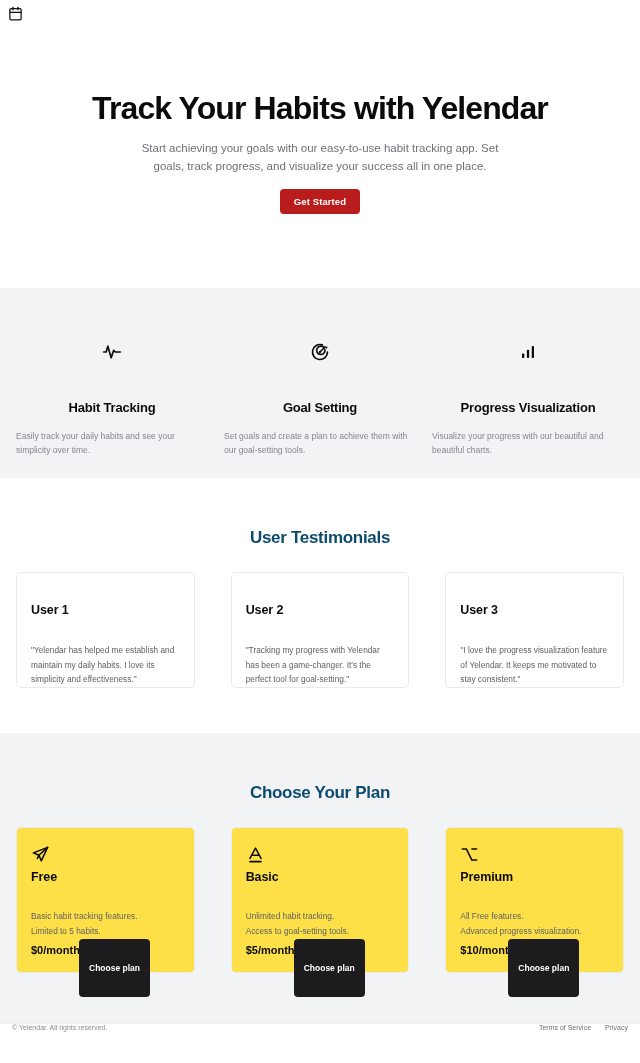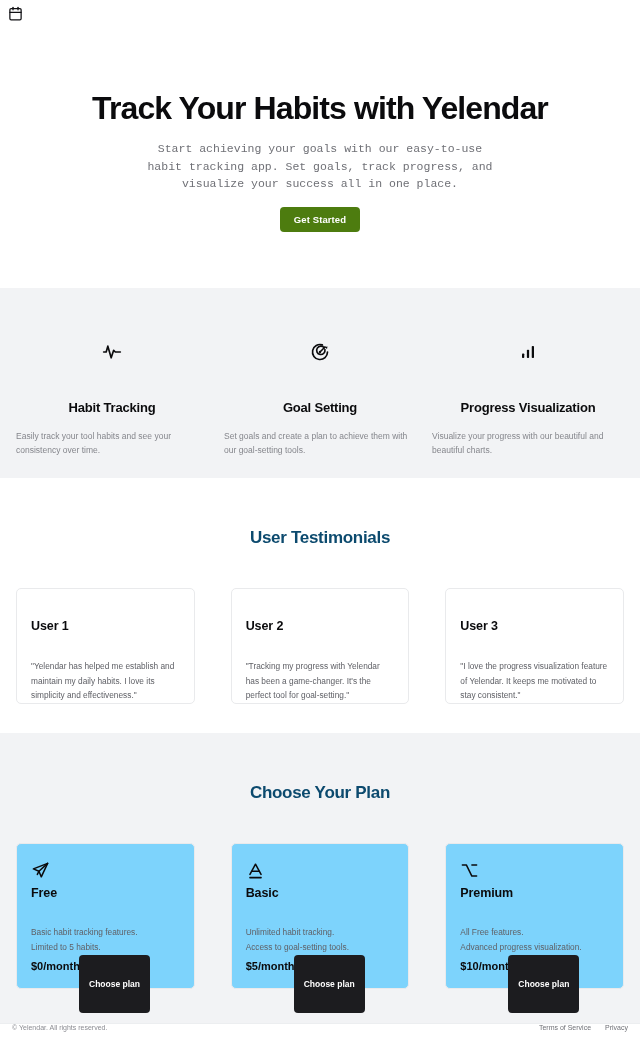--- a/index.html
+++ b/index.html
@@ -37,26 +37,25 @@
     font-weight: 700;
     letter-spacing: -0.9px;
     color: #0b0b0d;
   }
   .hero-sub {
     margin: 13px auto 0 auto;
     max-width: 360px;
     font-size: 11.5px;
     line-height: 1.55;
     color: #6f7076;
-    font-family: Liberation Mono, monospace;
   }
   .btn-dark {
     display: inline-block;
     margin-top: 14px;
-    background: #4d7c0f;
+    background: #b91c1c;
     color: #ffffff;
     font-size: 9.5px;
     font-weight: 600;
     letter-spacing: 0.1px;
     padding: 7px 14px;
     border: none;
     border-radius: 4px;
     cursor: pointer;
     font-family: "Liberation Sans", sans-serif;
   }
@@ -112,21 +111,21 @@
 
   
   .testimonials {
     height: 255px;
     padding: 50px 16px 0 16px;
     flex: 0 0 auto;
   }
   .card-row {
     display: flex;
     gap: 36px;
-    margin-top: 40px;
+    margin-top: 24px;
     border-radius: 32px;
   }
   .t-card {
     flex: 1 1 0;
     background: #ffffff;
     border: 1px solid #e9eaec;
     border-radius: 5px;
     padding: 30px 14px 22px 14px;
     height: 116px;
   }
@@ -144,21 +143,21 @@
   }
 
   
   .pricing {
     height: 290px;
     padding: 50px 16px 0 16px;
     flex: 0 0 auto;
   }
   .p-card {
     flex: 1 1 0;
-    background: #7dd3fc;
+    background: #fde047;
     border: 1px solid #e9eaec;
     border-radius: 5px;
     padding: 14px 14px 14px 14px;
     height: 146px;
     position: relative;
     display: flex;
     flex-direction: column;
   }
   .p-icon {
     height: 22px;
@@ -249,21 +248,21 @@
 
   <section class="features band-gray">
 
     <div class="feature">
       <div class="feature-icon">
         <svg viewBox="0 0 24 24" width="20" height="20" fill="none" stroke="currentColor" stroke-width="2" stroke-linecap="round" stroke-linejoin="round">
           <path d="M2 12h3l2-7 4 14 3-9 2 2h6"></path>
         </svg>
       </div>
       <div class="feature-title">Habit Tracking</div>
-      <div class="feature-desc">Easily track your tool habits and see your consistency over time.</div>
+      <div class="feature-desc">Easily track your daily habits and see your simplicity over time.</div>
     </div>
 
     <div class="feature">
       <div class="feature-icon">
         <svg viewBox="0 0 24 24" width="20" height="20" fill="none" stroke="currentColor" stroke-width="2" stroke-linecap="round" stroke-linejoin="round">
           <path d="M21 12a9 9 0 1 1-6.2-8.55"></path>
           <path d="M17 7a5 5 0 1 0 .9 2"></path>
           <circle cx="12" cy="12" r="1.4" fill="currentColor" stroke="none"></circle>
           <path d="M12 12l6-6"></path>
           <path d="M15.5 3.2L18 6l3-.6-.6 3-2.8-2.5z" fill="currentColor" stroke="none"></path>

